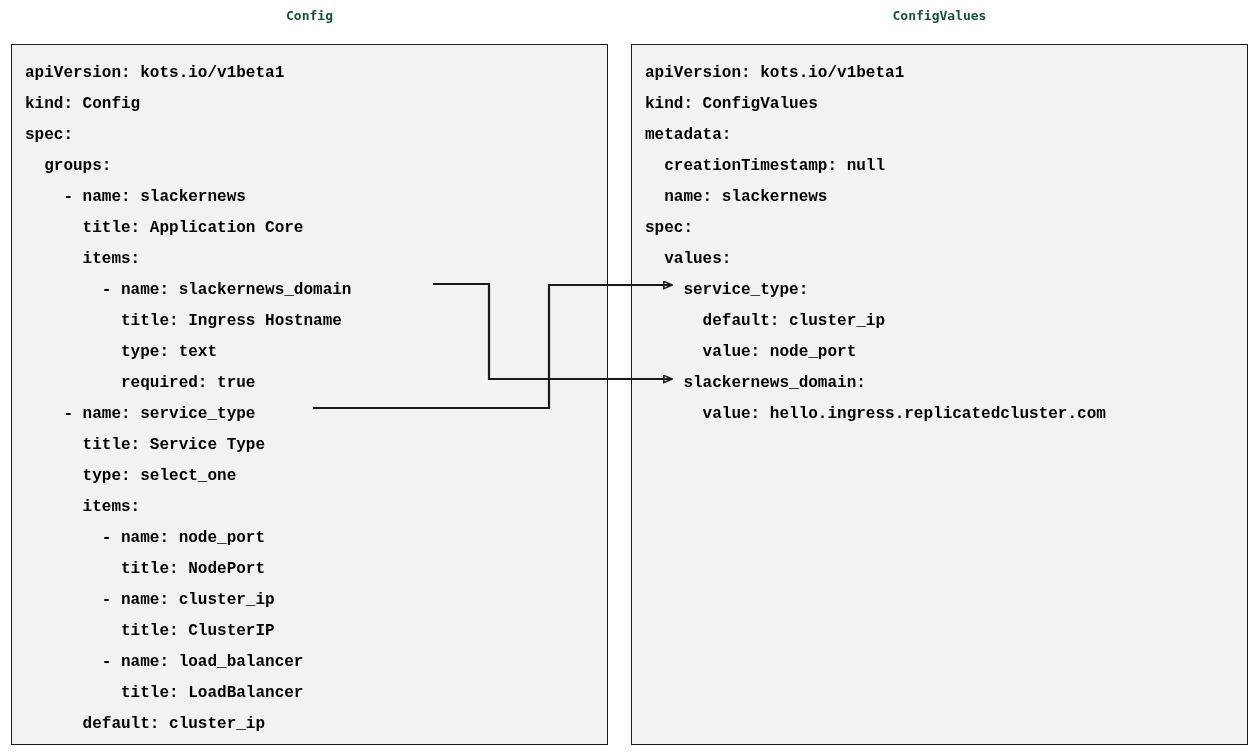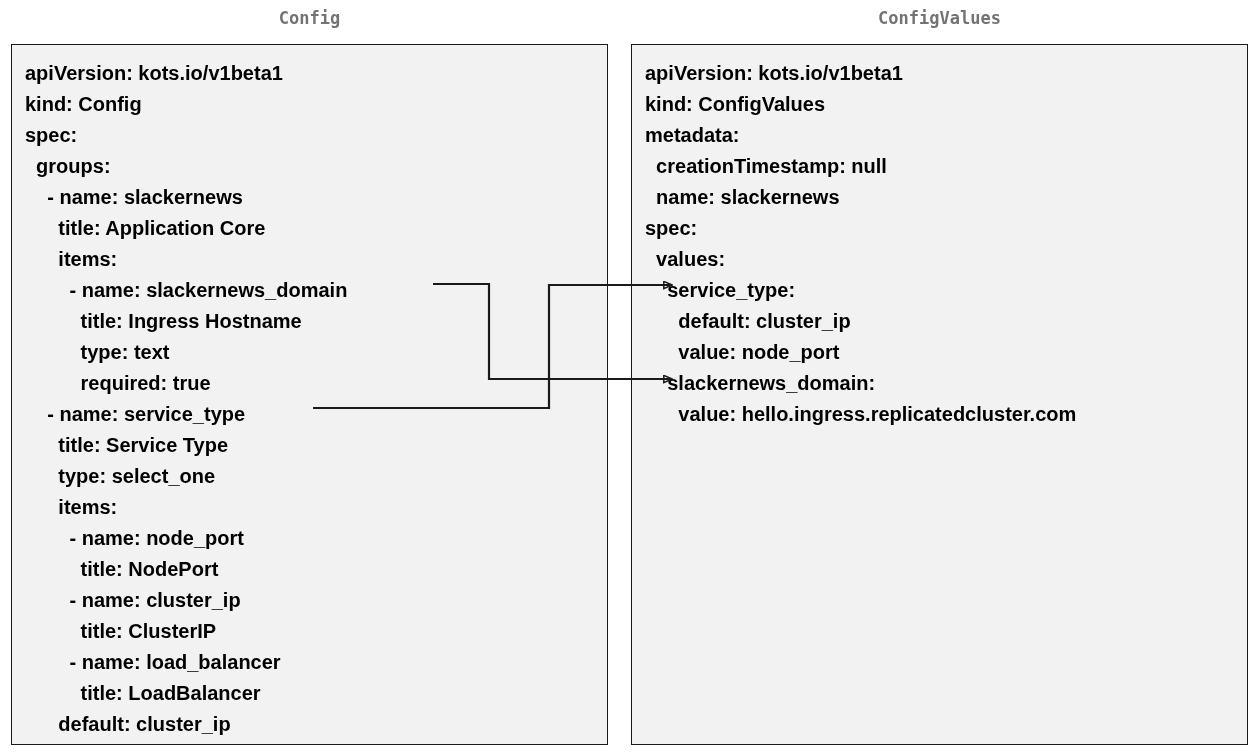--- a/index.html
+++ b/index.html
@@ -12,44 +12,44 @@
     height: 756px;
     position: relative;
     overflow: hidden;
     font-family: "DejaVu Sans Mono", "Liberation Mono", monospace;
   }
 
   .panel-title {
     position: absolute;
     font-family: "DejaVu Sans Mono", "Liberation Mono", monospace;
     font-weight: bold;
-    font-size: 17px;
-    color: #737373;
+    font-size: 13px;
+    color: #14532d;
     text-align: center;
     white-space: pre;
     letter-spacing: 0px;
   }
 
   .panel {
     position: absolute;
     background: #f2f2f2;
     border: 1.6px solid #1a1a1a;
     box-sizing: border-box;
     overflow: hidden;
   }
 
   .code-block {
     position: absolute;
     top: 13px;
     left: 13px;
     right: 4px;
     margin: 0;
-    font-family: Liberation Sans, sans-serif;
+    font-family: Liberation Mono, monospace;
     font-weight: bold;
-    font-size: 20px;
+    font-size: 16px;
     line-height: 31px;
     color: #000000;
     white-space: pre;
     letter-spacing: 0px;
     -webkit-font-smoothing: none;
   }
 
   #config-panel   { left: 11px;  top: 44px; width: 597px; height: 701px; }
   #values-panel   { left: 631px; top: 44px; width: 617px; height: 701px; }
 

